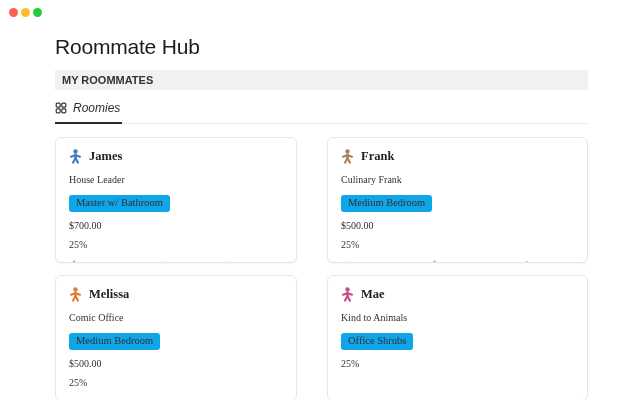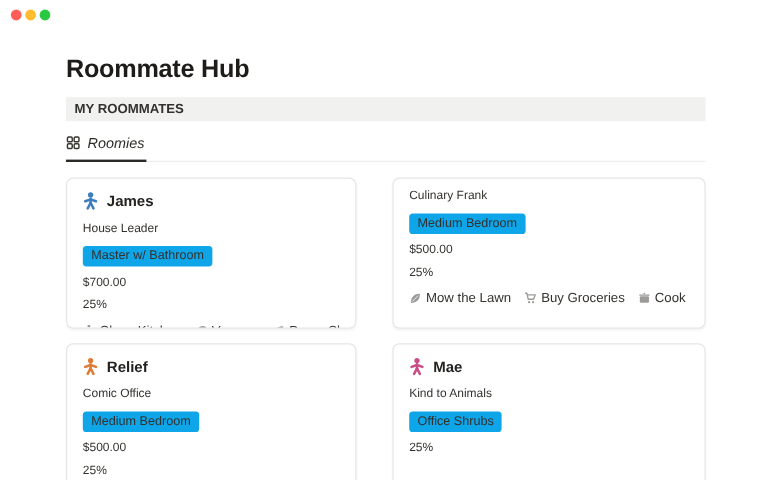--- a/index.html
+++ b/index.html
@@ -4,37 +4,37 @@
 <style>
   * { margin:0; padding:0; box-sizing:border-box; }
   html,body { width:640px; height:400px; overflow:hidden; background:#fff;
     font-family:"Liberation Sans", sans-serif; color:#37352f; }
 
   .titlebar { height:24px; display:flex; align-items:center; padding-left:9px; gap:3px; }
   .light { width:9px; height:9px; border-radius:50%; }
 
   .content { padding:0 52px 0 55px; }
 
-  .page-title { font-size:21px; font-weight:700; color:#1d1c19; letter-spacing:-0.2px;
-    margin-top:22px; line-height:24px; }
+  .page-title { font-size:21px; font-weight:400; color:#1d1c19; letter-spacing:-0.2px;
+    margin-top:11px; line-height:24px; }
 
   .banner { margin-top:11px; height:20px; background:#f1f1ef; display:flex;
     align-items:center; padding:0 7px; font-size:11px; font-weight:600; color:#34322e; }
 
   .tabbar { margin-top:7px; border-bottom:1px solid #ededeb; display:flex; }
   .tab { display:flex; align-items:center; gap:6px; font-size:12px; font-weight:500;
     padding:4px 2px 7px 0; color:#2f2d29; position:relative; cursor:pointer;font-style:italic; }
   .tab.active { border-bottom:2px solid #2b2a27; margin-bottom:-1px; }
   .tab .tab-icon { display:inline-flex; }
 
   .cards { margin-top:13px; display:grid; grid-template-columns:242px 1fr;
     column-gap:30px; row-gap:12px; grid-auto-rows:126px; }
 
   .card { background:#fff; border:1px solid #e7e6e3; border-radius:6px;
-    box-shadow:0 1px 2px rgba(15,15,15,0.04); padding:8px 13px; overflow:hidden; cursor:pointer; }
+    box-shadow:0 1px 2px rgba(15,15,15,0.04); padding:8px 13px; overflow:hidden; cursor:pointer;font-family:Liberation Serif, serif; }
   .card-name-row { display:flex; align-items:center; gap:7px; margin:3px 0 9px; }
   .card-name { font-size:12.5px; font-weight:700; color:#242220; }
   .person-wrap { display:inline-flex; width:13px; height:15px; }
   .card-row { font-size:10px; line-height:13px; margin-bottom:6px; color:#34322e; }
   .pill-row { margin-bottom:7px; }
   .pill { display:inline-block; font-size:10.5px; line-height:12px; padding:2.5px 7px;
     background:#0ea5e9; border-radius:3px; color:#32302c; }
   .task-row { display:flex; align-items:center; gap:11px; white-space:nowrap;
     overflow:hidden; margin-top:9px; }
   .task { display:inline-flex; align-items:center; gap:4px; font-size:11px;
@@ -125,20 +125,35 @@
                 <path d="M1.4 9.4 C1.4 4.6 4.2 1.8 9 1.8 C9 6.6 6.2 9.4 1.4 9.4 Z" fill="#9b9a97"></path>
                 <path d="M2.4 8.4 L7.6 3.2" stroke="#fff" stroke-width="0.7"></path>
               </svg>
             </span>
     <span>Prune Shrubs</span>
   </span>
 </div>
   </div>
 
   <div class="card">
+    <div class="card-name-row">
+      <span class="person-wrap">
+            <svg width="13" height="15" viewBox="0 0 13 15">
+    <circle cx="6.5" cy="2.5" r="2.2" fill="#a97e58"></circle>
+    <g stroke="#a97e58" stroke-width="2.1" stroke-linecap="round" fill="none">
+      <path d="M6.5 5.6 V9"></path>
+      <path d="M6.5 6.2 L2 7.7"></path>
+      <path d="M6.5 6.2 L11 7.7"></path>
+      <path d="M6.5 9 L4.1 13.6"></path>
+      <path d="M6.5 9 L8.9 13.6"></path>
+    </g>
+  </svg>
+          </span>
+      <span class="card-name">Frank</span>
+    </div>
     <div class="card-row">Culinary Frank</div>
     <div class="pill-row">
       <span class="pill">Medium Bedroom</span>
     </div>
     <div class="card-row">$500.00</div>
     <div class="card-row">25%</div>
     <div class="task-row">
   <span class="task">
     <span class="task-icon">
               <svg width="10" height="11" viewBox="0 0 10 11">
@@ -184,21 +199,21 @@
     <circle cx="6.5" cy="2.5" r="2.2" fill="#e07b35"></circle>
     <g stroke="#e07b35" stroke-width="2.1" stroke-linecap="round" fill="none">
       <path d="M6.5 5.6 V9"></path>
       <path d="M6.5 6.2 L2 7.7"></path>
       <path d="M6.5 6.2 L11 7.7"></path>
       <path d="M6.5 9 L4.1 13.6"></path>
       <path d="M6.5 9 L8.9 13.6"></path>
     </g>
   </svg>
           </span>
-      <span class="card-name">Relief</span>
+      <span class="card-name">Melissa</span>
     </div>
     <div class="card-row">Comic Office</div>
     <div class="pill-row">
       <span class="pill">Medium Bedroom</span>
     </div>
     <div class="card-row">$500.00</div>
     <div class="card-row">25%</div>
 
   </div>
 

